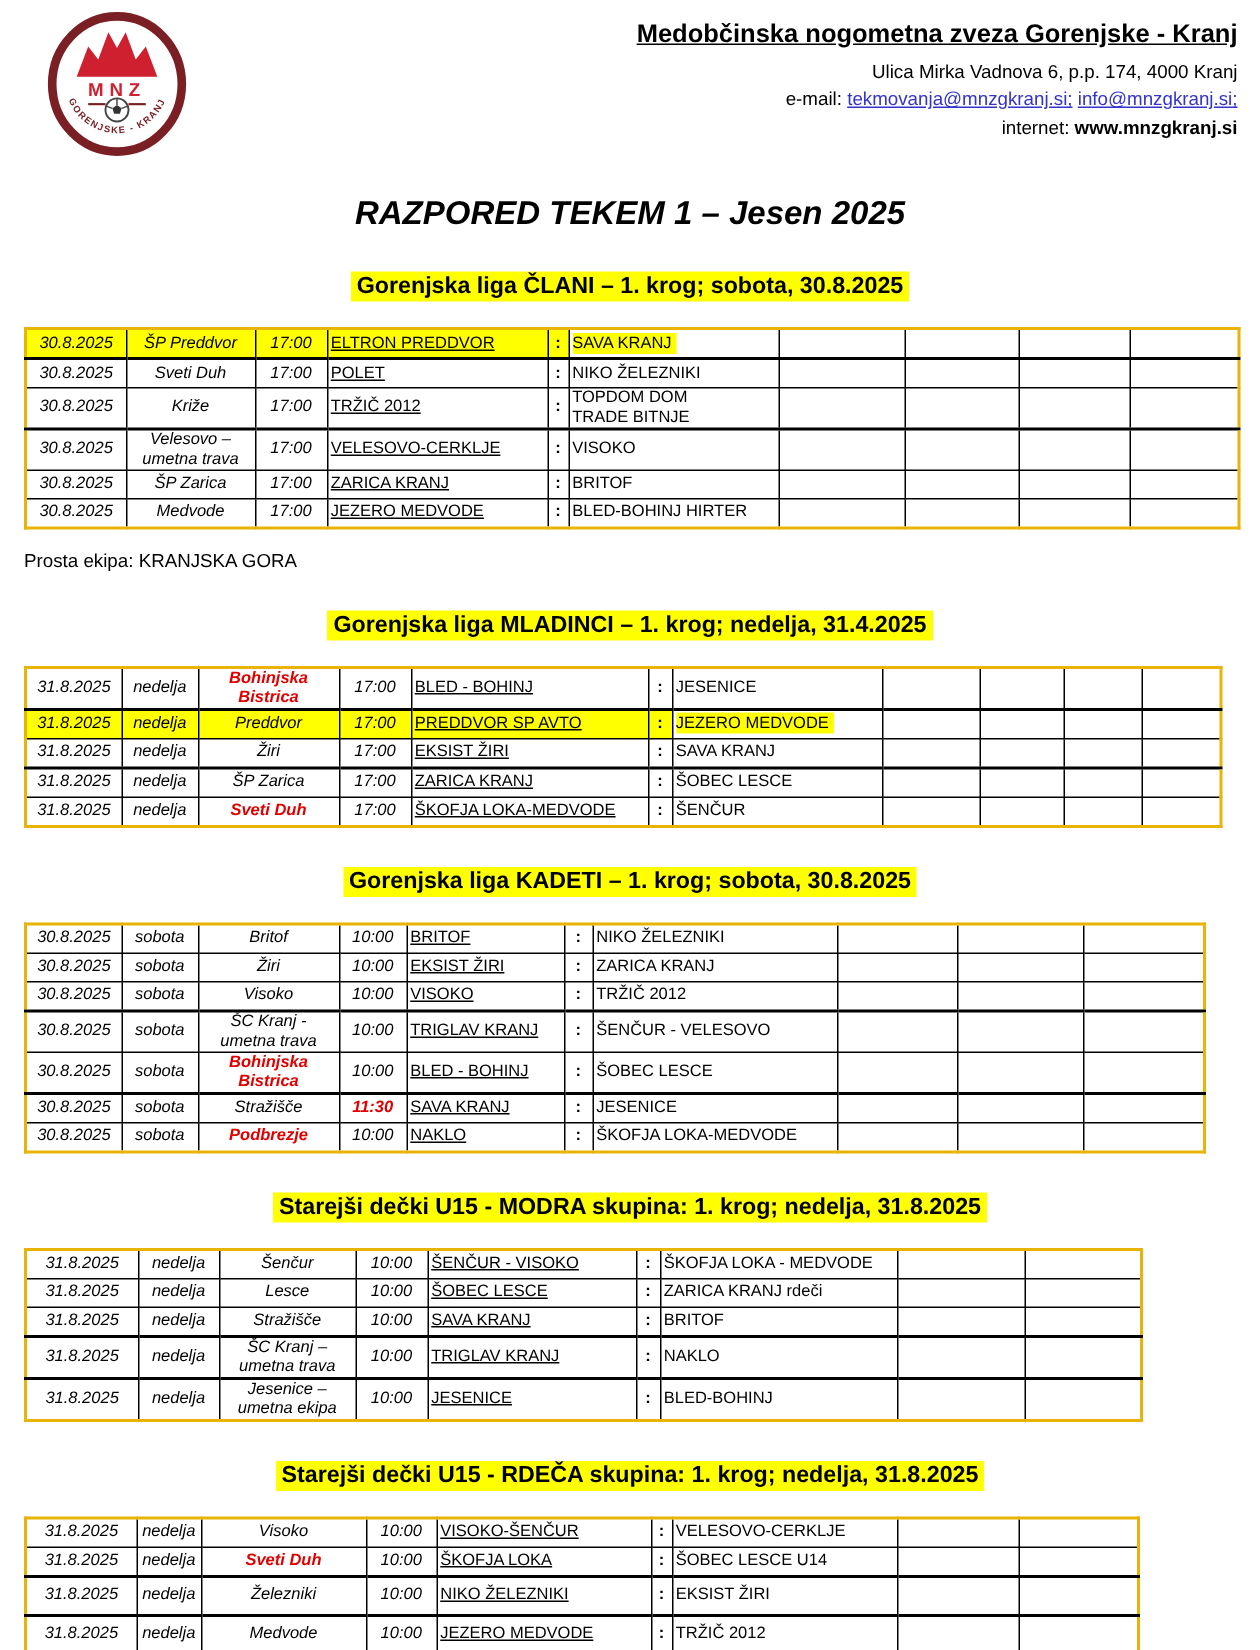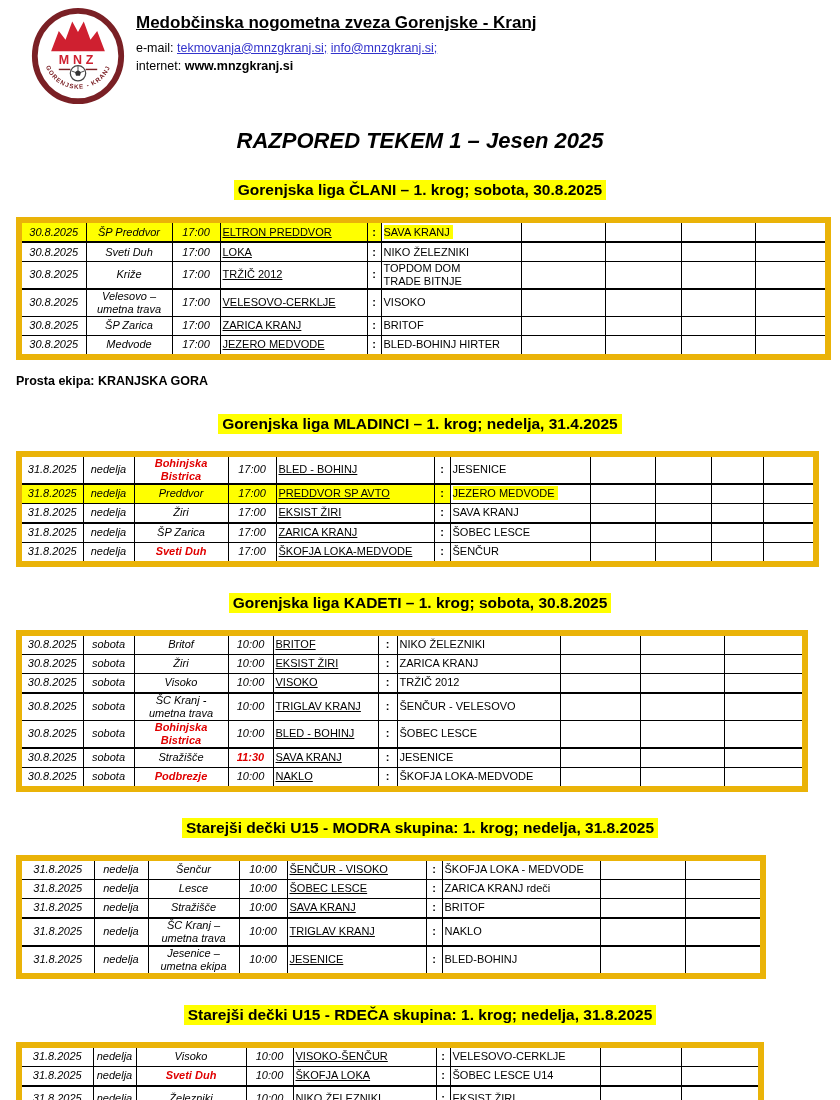--- a/index.html
+++ b/index.html
@@ -2,48 +2,48 @@
 <html><head>
 <meta charset="utf-8">
 <style>
   html,body{margin:0;padding:0;background:#fff;}
   body{width:840px;height:1100px;overflow:hidden;font-family:"Liberation Sans",sans-serif;color:#000;}
   .page{position:relative;width:840px;height:1100px;}
 
   
   .doc-header{display:flex;align-items:flex-start;padding:8px 15px 0 28px;}
   .logo-wrap{width:108px;flex:0 0 auto;}
-  .head-right{flex:1;margin-top:2px;line-height:1.5;}
+  .head-right{flex:1;text-align:right;margin-top:2px;line-height:1.5;}
   .org{font-size:17px;font-weight:bold;text-decoration:underline;margin-bottom:3px;}
   .addr,.mail,.net{font-size:12.5px;}
   .mail a{color:#3333cc;text-decoration:underline;cursor:pointer;}
   .net b{font-weight:bold;}
 
   
   .doc-title{margin:20px 0 0;text-align:center;font-size:22px;font-weight:bold;font-style:italic;}
   .sched{margin-top:26px;}
   .sec-head{margin:0;text-align:center;font-size:15.5px;font-weight:bold;}
   .sec-head .hl{background:#ffff00;padding:1px 4px;display:inline-block;}
 
   
-  table.grid{border-collapse:collapse;table-layout:fixed;margin:17px 0 0 16px;border:6px solid #eab308;}
+  table.grid{border-collapse:collapse;table-layout:fixed;margin:17px 0 0 16px;border:2px solid #eab308;}
   .grid td{border:1px solid #000;height:18px;padding:0 2px;font-size:11px;line-height:1.18;
            vertical-align:middle;overflow:hidden;}
   .c-date,.c-day,.c-venue,.c-time{font-style:italic;text-align:center;}
   .c-home{padding-left:5px;text-decoration:underline;}
   .c-away{padding-left:5px;white-space:pre-line;}
   .c-sep{text-align:center;font-weight:bold;padding:0;}
   .red{color:#e00000;font-weight:bold;margin-left:19px;}
   .b2{border-left-width:2px;}
   tr.tb td{border-bottom-width:2px;}
   tr.hl td{background:#ffff00;}
   tr.hl td.c-away,tr.hl td.c-empty{background:transparent;}
   .marker{background:#ffff00;padding:1px 3px 1px 0;}
 
-  .note{margin:14px 0 0 16px;font-size:12.5px;font-weight:bold;}
+  .note{margin:14px 0 0 16px;font-size:12.5px;}
 </style>
 </head>
 <body>
 
 <div class="page">
 
   <header class="doc-header">
     <div class="logo-wrap">
       <svg width="100" height="96" viewBox="0 0 100 100">
         <ellipse cx="50" cy="50" rx="45" ry="47" fill="#ffffff" stroke="#7a2025" stroke-width="6"></ellipse>
@@ -59,20 +59,21 @@
         <defs>
             <path id="botArc" d="M16,60 A36,36 0 0 0 84,60"></path>
           </defs>
         <text font-family="Liberation Sans, sans-serif" font-size="6.5" font-weight="bold" fill="#7a2025" letter-spacing="1">
           <textPath href="#botArc" startOffset="50%" text-anchor="middle">GORENJSKE - KRANJ</textPath>
         </text>
       </svg>
     </div>
     <div class="head-right">
       <div class="org">Medobčinska nogometna zveza Gorenjske - Kranj</div>
+      <div class="addr">Ulica Mirka Vadnova 6, p.p. 174, 4000 Kranj</div>
       <div class="mail">
         <span>e-mail:</span>
         <a>tekmovanja@mnzgkranj.si;</a>
         <a>info@mnzgkranj.si;</a>
       </div>
       <div class="net">
         <span>internet:</span>
         <b>www.mnzgkranj.si</b>
       </div>
     </div>
@@ -108,21 +109,21 @@
               <td class="c-away"><span class="marker">SAVA KRANJ</span></td>
               <td class="c-empty b2"></td>
               <td class="c-empty"></td>
               <td class="c-empty"></td>
               <td class="c-empty"></td>
             </tr>
             <tr>
               <td class="c-date">30.8.2025</td>
               <td class="c-venue">Sveti Duh</td>
               <td class="c-time b2">17:00</td>
-              <td class="c-home">LOKA</td>
+              <td class="c-home">POLET</td>
               <td class="c-sep">:</td>
               <td class="c-away"><span>NIKO ŽELEZNIKI</span></td>
               <td class="c-empty b2"></td>
               <td class="c-empty"></td>
               <td class="c-empty"></td>
               <td class="c-empty"></td>
             </tr>
             <tr class="tb">
               <td class="c-date">30.8.2025</td>
               <td class="c-venue">Križe</td>

